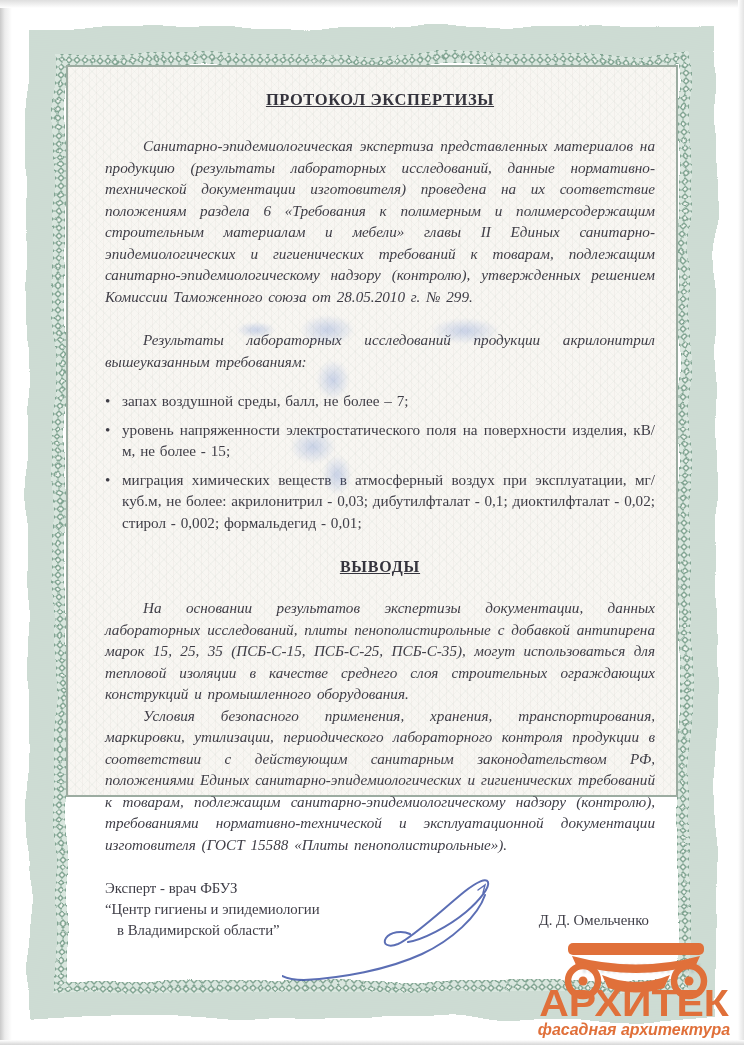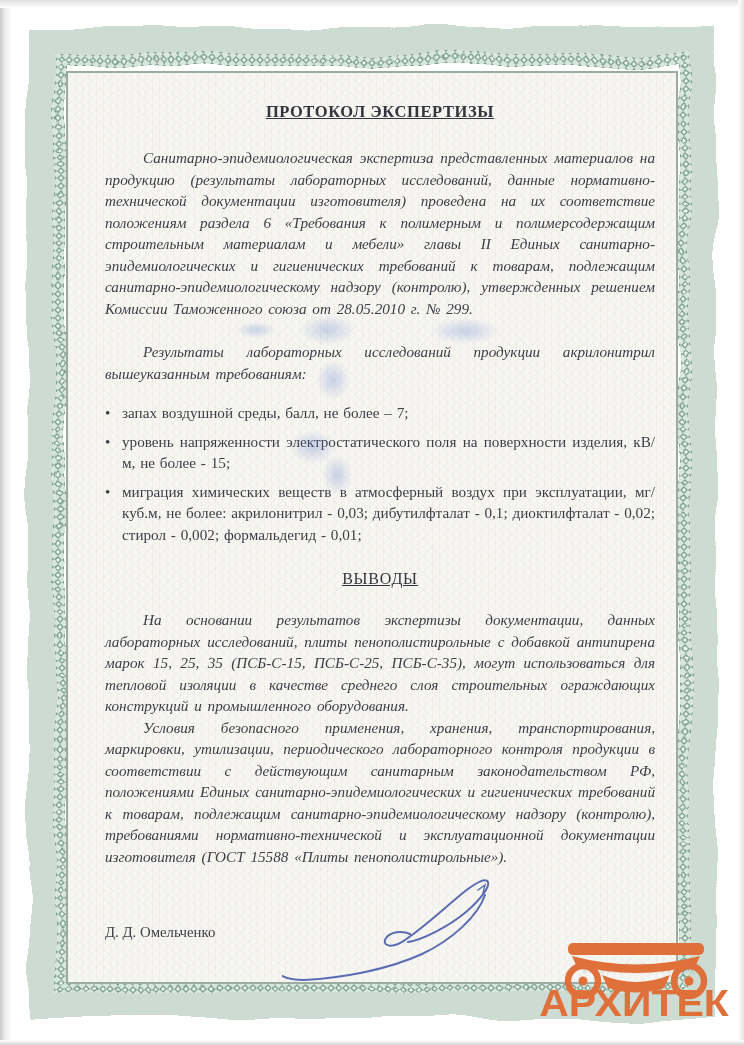--- a/index.html
+++ b/index.html
@@ -14,48 +14,48 @@
     background:linear-gradient(180deg,#dedede 0,#ffffff 100%);}
   .scan-edge-right{position:absolute;right:0;top:0;bottom:0;width:6px;
     background:linear-gradient(270deg,#e3e3e3 0,#ffffff 100%);}
   .scan-edge-bottom{position:absolute;left:0;bottom:0;right:0;height:5px;
     background:linear-gradient(0deg,#d6d6d6 0,#ffffff 100%);}
 
   .border-svg{position:absolute;left:0;top:0;}
 
   
   .content{
-    position:absolute;left:66px;top:71px;width:612px;height:913px;
+    position:absolute;left:66px;top:65px;width:612px;height:732px;
     box-sizing:border-box;
     border:2px solid #9caca1;
     background-color:#f8f6f2;
     background-image:
       repeating-linear-gradient(90deg, rgba(205,190,185,0.12) 0 1px, rgba(0,0,0,0) 1px 7px),
       repeating-linear-gradient(45deg, rgba(160,185,170,0.07) 0 1px, rgba(0,0,0,0) 1px 6px),
       repeating-linear-gradient(-45deg, rgba(160,185,170,0.07) 0 1px, rgba(0,0,0,0) 1px 6px);
-    padding:29px 21px 0 37px;
+    padding:23px 21px 0 37px;
     color:#3e3d46;
   }
   .doc-title{
     text-align:center;font-weight:bold;font-size:16.5px;letter-spacing:0.6px;
     text-decoration:underline;margin:0 0 25px 0;color:#35343d;
   }
   .para{
     font-size:15.2px;line-height:21.5px;text-align:justify;text-indent:38px;
     margin:0;word-spacing:2px;font-style:italic;
   }
   .para.gap-top{margin-top:22px;}
   ul.req-list{list-style:none;margin:18px 0 0 0;padding:0;}
   ul.req-list li{
     position:relative;padding-left:17px;font-size:15.2px;line-height:21.5px;
     text-align:justify;margin-bottom:7px;word-spacing:1px;
   }
   ul.req-list li .blt{position:absolute;left:0;top:0;}
   .conclusions-title{
-    text-align:center;font-weight:normal;font-size:16px;letter-spacing:0.8px;
+    text-align:center;font-weight:bold;font-size:16px;letter-spacing:0.8px;
     text-decoration:underline;margin:25px 0 21px 0;color:#35343d;
   }
   .sig-block{
     display:flex;justify-content:space-between;align-items:flex-start;
     margin-top:23px;font-size:14.8px;line-height:21px;
   }
   .sig-org .l3{padding-left:12px;}
   .sig-name{margin-top:32px;padding-right:6px;}
 
   
@@ -145,20 +145,25 @@
         <span>миграция химических веществ в атмосферный воздух при эксплуатации, мг/куб.м, не более: акрилонитрил - 0,03; дибутилфталат - 0,1; диоктилфталат - 0,02; стирол - 0,002; формальдегид - 0,01;</span>
       </li>
     </ul>
 
     <div class="conclusions-title">ВЫВОДЫ</div>
 
     <p class="para">На основании результатов экспертизы документации, данных лабораторных исследований, плиты пенополистирольные с добавкой антипирена марок 15, 25, 35 (ПСБ-С-15, ПСБ-С-25, ПСБ-С-35), могут использоваться для тепловой изоляции в качестве среднего слоя строительных ограждающих конструкций и промышленного оборудования.</p>
     <p class="para">Условия безопасного применения, хранения, транспортирования, маркировки, утилизации, периодического лабораторного контроля продукции в соответствии с действующим санитарным законодательством РФ, положениями Единых санитарно-эпидемиологических и гигиенических требований к товарам, подлежащим санитарно-эпидемиологическому надзору (контролю), требованиями нормативно-технической и эксплуатационной документации изготовителя (ГОСТ 15588 «Плиты пенополистирольные»).</p>
 
     <div class="sig-block">
+      <div class="sig-org">
+        <div>Эксперт - врач  ФБУЗ</div>
+        <div>“Центр гигиены и эпидемиологии</div>
+        <div class="l3">в Владимирской области”</div>
+      </div>
       <div class="sig-name">Д. Д. Омельченко</div>
     </div>
   </div>
 
   <div class="stamp-remnant">
     <span class="sr1"></span>
       <span class="sr2"></span>
       <span class="sr3"></span>
     <span class="sr4"></span>
       <span class="sr5"></span>
@@ -181,15 +186,16 @@
         <rect x="6" y="0" width="136" height="12" rx="5"></rect>
         <path d="M10 13 Q74 30 138 13 L134 22 Q74 38 14 22 Z"></path>
         <circle cx="21" cy="38" r="15" fill="none" stroke="#e0703a" stroke-width="6.5"></circle>
         <circle cx="21" cy="38" r="4.5"></circle>
         <circle cx="127" cy="38" r="15" fill="none" stroke="#e0703a" stroke-width="6.5"></circle>
         <circle cx="127" cy="38" r="4.5"></circle>
         <path d="M40 32 Q74 46 108 32 L102 45 Q74 54 46 45 Z"></path>
       </g>
     </svg>
     <div class="brand">АРХИТЕК</div>
+    <div class="tagline">фасадная архитектура</div>
   </div>
 
 </div>
 
 </body></html>

